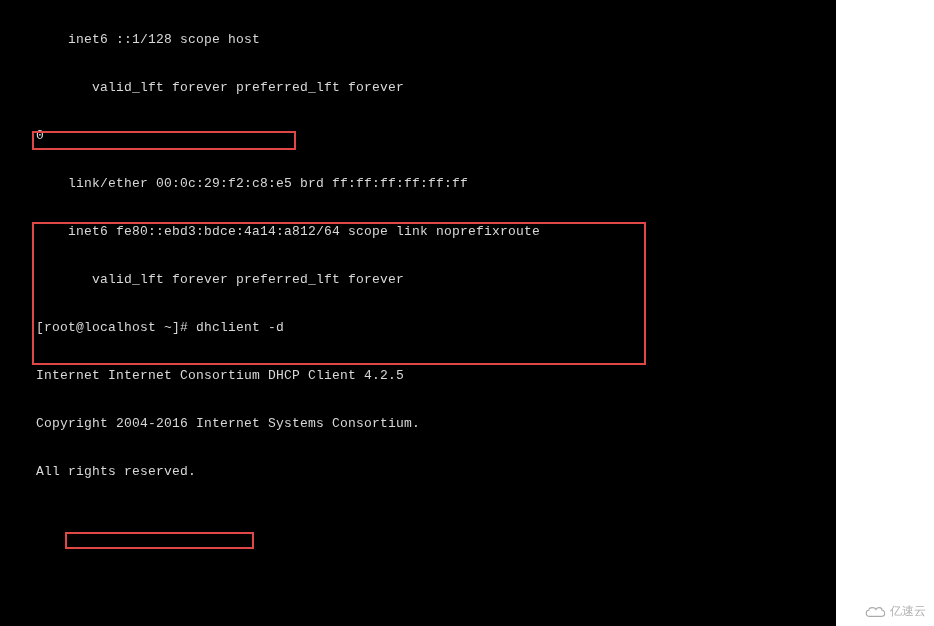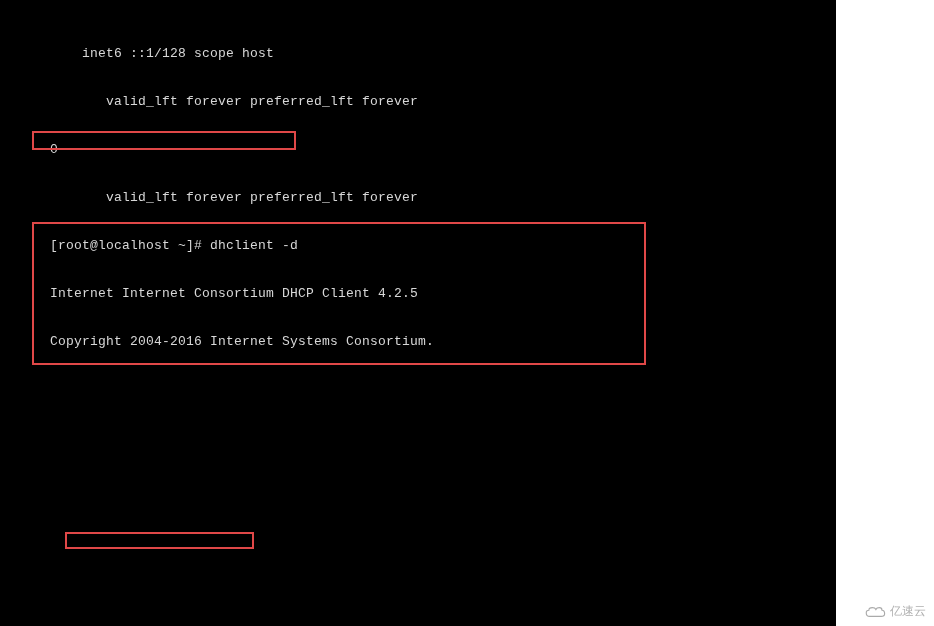--- a/index.html
+++ b/index.html
@@ -13,21 +13,21 @@
       height: 626px;
       position: relative;
       font-family: 'Courier New', monospace;
       overflow: hidden;
     }
     .terminal {
       background: #000000;
       color: #d8d8d8;
       width: 836px;
       height: 626px;
-      padding: 14px;
+      padding: 0;
       font-size: 13px;
       line-height: 16px;
       white-space: pre;
       letter-spacing: 0.2px;
       overflow: hidden;
     }
     .line {
       padding-left: 36px;
       white-space: pre;
     }
@@ -74,24 +74,27 @@
       height: 14px;
     }
   </style>
 </head>
 <body>
 
 <div class="terminal">
   <div class="line">    inet6 ::1/128 scope host</div>
   <div class="line">       valid_lft forever preferred_lft forever</div>
   <div class="line">0</div>
+  <div class="line">    link/ether 00:0c:29:f2:c8:e5 brd ff:ff:ff:ff:ff:ff</div>
+  <div class="line">    inet6 fe80::ebd3:bdce:4a14:a812/64 scope link noprefixroute</div>
   <div class="line">       valid_lft forever preferred_lft forever</div>
   <div class="line">[root@localhost ~]# dhclient -d</div>
   <div class="line">Internet Internet Consortium DHCP Client 4.2.5</div>
   <div class="line">Copyright 2004-2016 Internet Systems Consortium.</div>
+  <div class="line">All rights reserved.</div>
   <div class="line"></div>
   
   
   
   
   
   
   
   
   

